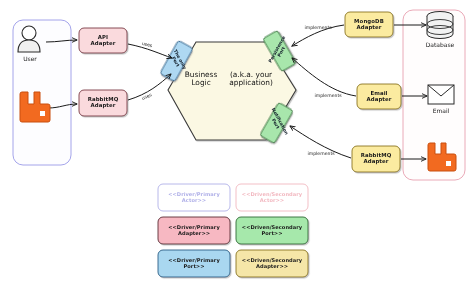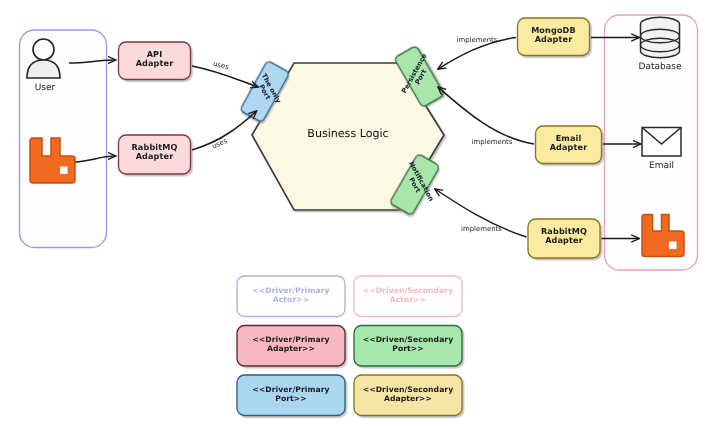--- a/index.html
+++ b/index.html
@@ -97,22 +97,23 @@
   </g>
 
   <rect x="158" y="184" width="72" height="27" rx="5" ry="5" fill="#ffffff" stroke="#b0b0e8" stroke-width="0.9"></rect>
   <rect x="236" y="184" width="72" height="27" rx="5" ry="5" fill="#ffffff" stroke="#f2b8c0" stroke-width="0.9"></rect>
   <rect x="158" y="217" width="72" height="27" rx="5" ry="5" fill="#f7b8c2" stroke="#5a2a33" stroke-width="0.9" filter="url(#sh)"></rect>
   <rect x="236" y="217" width="72" height="27" rx="5" ry="5" fill="#a6e8ab" stroke="#2f6b35" stroke-width="0.9" filter="url(#sh)"></rect>
   <rect x="158" y="250" width="72" height="27" rx="5" ry="5" fill="#a9d7f0" stroke="#2b5f86" stroke-width="0.9" filter="url(#sh)"></rect>
   <rect x="236" y="250" width="72" height="27" rx="5" ry="5" fill="#f5e6a8" stroke="#8a7520" stroke-width="0.9" filter="url(#sh)"></rect>
 </svg>
 
-<div class="lbl hexmain" style="left:182px;top:76px;width:100px;height:26px;flex-direction:row;">
+<div class="lbl hexmain" style="left:182px;top:66px;width:100px;height:26px;flex-direction:row;">
   <span>Business Logic</span>
+  <span>(a.k.a. your application)</span>
 </div>
 
 <div class="lbl porttext" style="left:158px;top:51px;width:38px;height:20px;flex-direction:column;transform:rotate(61deg);">
   <span>The only</span>
   <span>Port</span>
 </div>
 <div class="lbl porttext" style="left:261px;top:41px;width:38px;height:20px;flex-direction:column;transform:rotate(-61deg);">
   <span>Persistence</span>
   <span>Port</span>
 </div>

